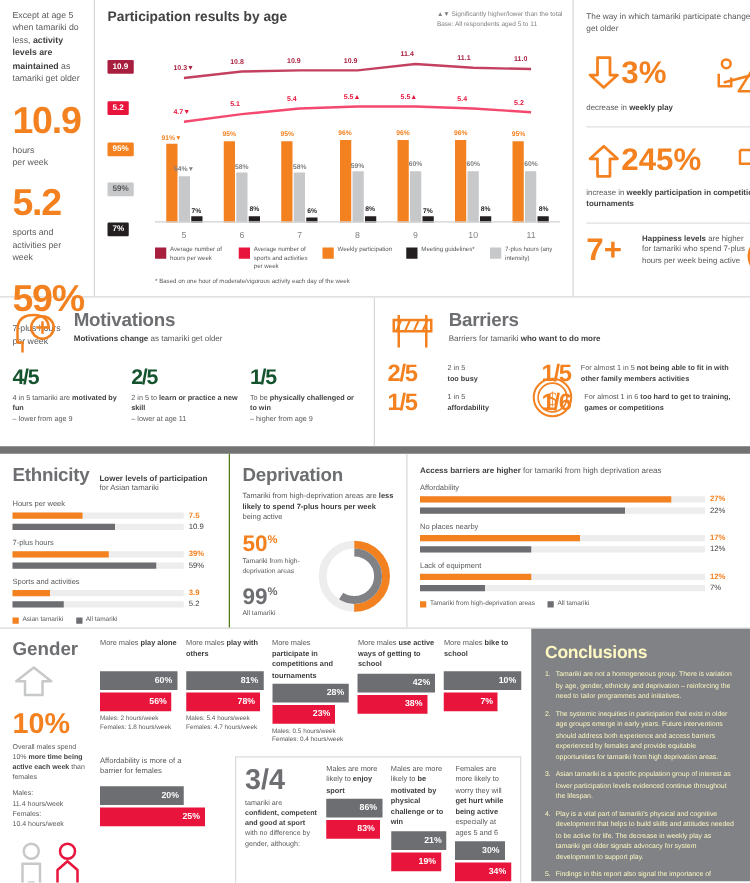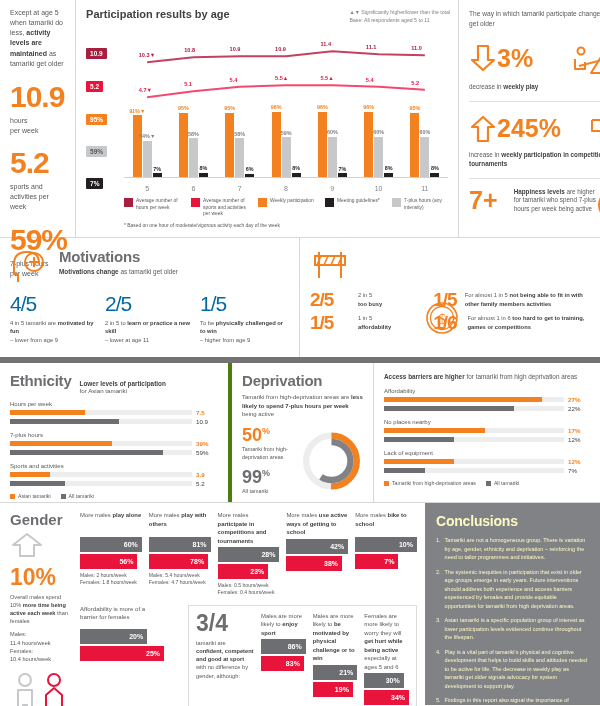--- a/index.html
+++ b/index.html
@@ -67,33 +67,33 @@
   .row2 { display:flex; height:125px; border-bottom:6px solid #737373; }
   .panel { padding:10px 10px 0 10px; }
   .panel-left { width:300px; border-right:1px solid #d8d8d8; }
   .panel-right { width:300px; }
   .p-head { display:flex; align-items:flex-start; gap:9px; }
   .p-title { font-size:15px; font-weight:bold; color:#6d6e71; letter-spacing:-0.2px;}
   .p-sub { font-size:6.4px; color:#58595b; margin-top:3px; line-height:1.4;}
   .p-sub b { color:#3f3f3f;}
   .motivations { display:flex; margin-top:9px; gap:6px;}
   .mot { flex:1; }
-  .mot-frac { font-size:21px; font-weight:normal; color:#0369a1; line-height:1; letter-spacing:-1px;}
+  .mot-frac { font-size:17px; font-weight:bold; color:#14532d; line-height:1; letter-spacing:-1px;}
   .mot-txt { font-size:5.8px; line-height:1.45; color:#58595b; margin-top:5px;}
   .mot-txt b { color:#3f3f3f;}
   .barriers { margin-top:8px; display:flex; position:relative;}
   .bar-col { width:50%; }
   .bar-item { display:flex; align-items:center; gap:6px; margin-bottom:4px;}
   .bar-frac { font-size:19px; font-weight:bold; color:#f4811f; line-height:1; letter-spacing:-1px; width:42px;}
   .bar-txt { font-size:5.8px; line-height:1.45; color:#58595b;}
   .bar-txt b { color:#3f3f3f;}
 
   
   .row3 { display:flex; height:140px; border-bottom:1px solid #d8d8d8; }
-  .eth { width:232px; padding:9px 10px 0 10px; border-right:4px solid #4d7c0f;}
+  .eth { width:184px; padding:9px 10px 0 10px; border-right:1px solid #4d7c0f;}
   .eth-head { display:flex; align-items:baseline; gap:8px;}
   .hbar-block { margin-top:7px; }
   .hbar-label { font-size:6px; color:#58595b; margin-bottom:2px;}
   .hbar-line { display:flex; align-items:center; gap:4px; margin-bottom:2px;}
   .hbar-track { flex:1; height:5px; background:#ededed; position:relative;}
   .hbar-fill { height:5px; position:absolute; left:0; top:0;}
   .hbar-val { width:22px; font-size:6.2px; font-weight:bold; text-align:left;}
   .hbar-val.plain { font-weight:normal; color:#414042;}
   .mini-legend { display:flex; gap:10px; margin-top:6px;}
   .mini-legend div { display:flex; align-items:center; gap:3px; font-size:5.2px; color:#58595b;}
@@ -424,20 +424,26 @@
     <div class="p-head">
       <svg width="40" height="34" viewBox="0 0 40 34">
         <rect x="5" y="8" width="30" height="9" fill="none" stroke="#f4811f" stroke-width="2"></rect>
         <line x1="11" y1="8" x2="7" y2="17" stroke="#f4811f" stroke-width="1.6"></line>
         <line x1="18" y1="8" x2="14" y2="17" stroke="#f4811f" stroke-width="1.6"></line>
         <line x1="25" y1="8" x2="21" y2="17" stroke="#f4811f" stroke-width="1.6"></line>
         <line x1="32" y1="8" x2="28" y2="17" stroke="#f4811f" stroke-width="1.6"></line>
         <line x1="9" y1="4" x2="9" y2="30" stroke="#f4811f" stroke-width="2"></line>
         <line x1="31" y1="4" x2="31" y2="30" stroke="#f4811f" stroke-width="2"></line>
       </svg>
+      <div>
+        <div class="p-title">Barriers</div>
+        <div class="p-sub">
+          <span>Barriers for tamariki </span><b>who want to do more</b>
+        </div>
+      </div>
     </div>
 
     <div class="barriers">
       <div class="bar-col" style="width:44%">
         <div class="bar-item">
           <div class="bar-frac">2/5</div>
           <div class="bar-txt">
             <div>2 in 5</div>
             <b>too busy</b>
           </div>

